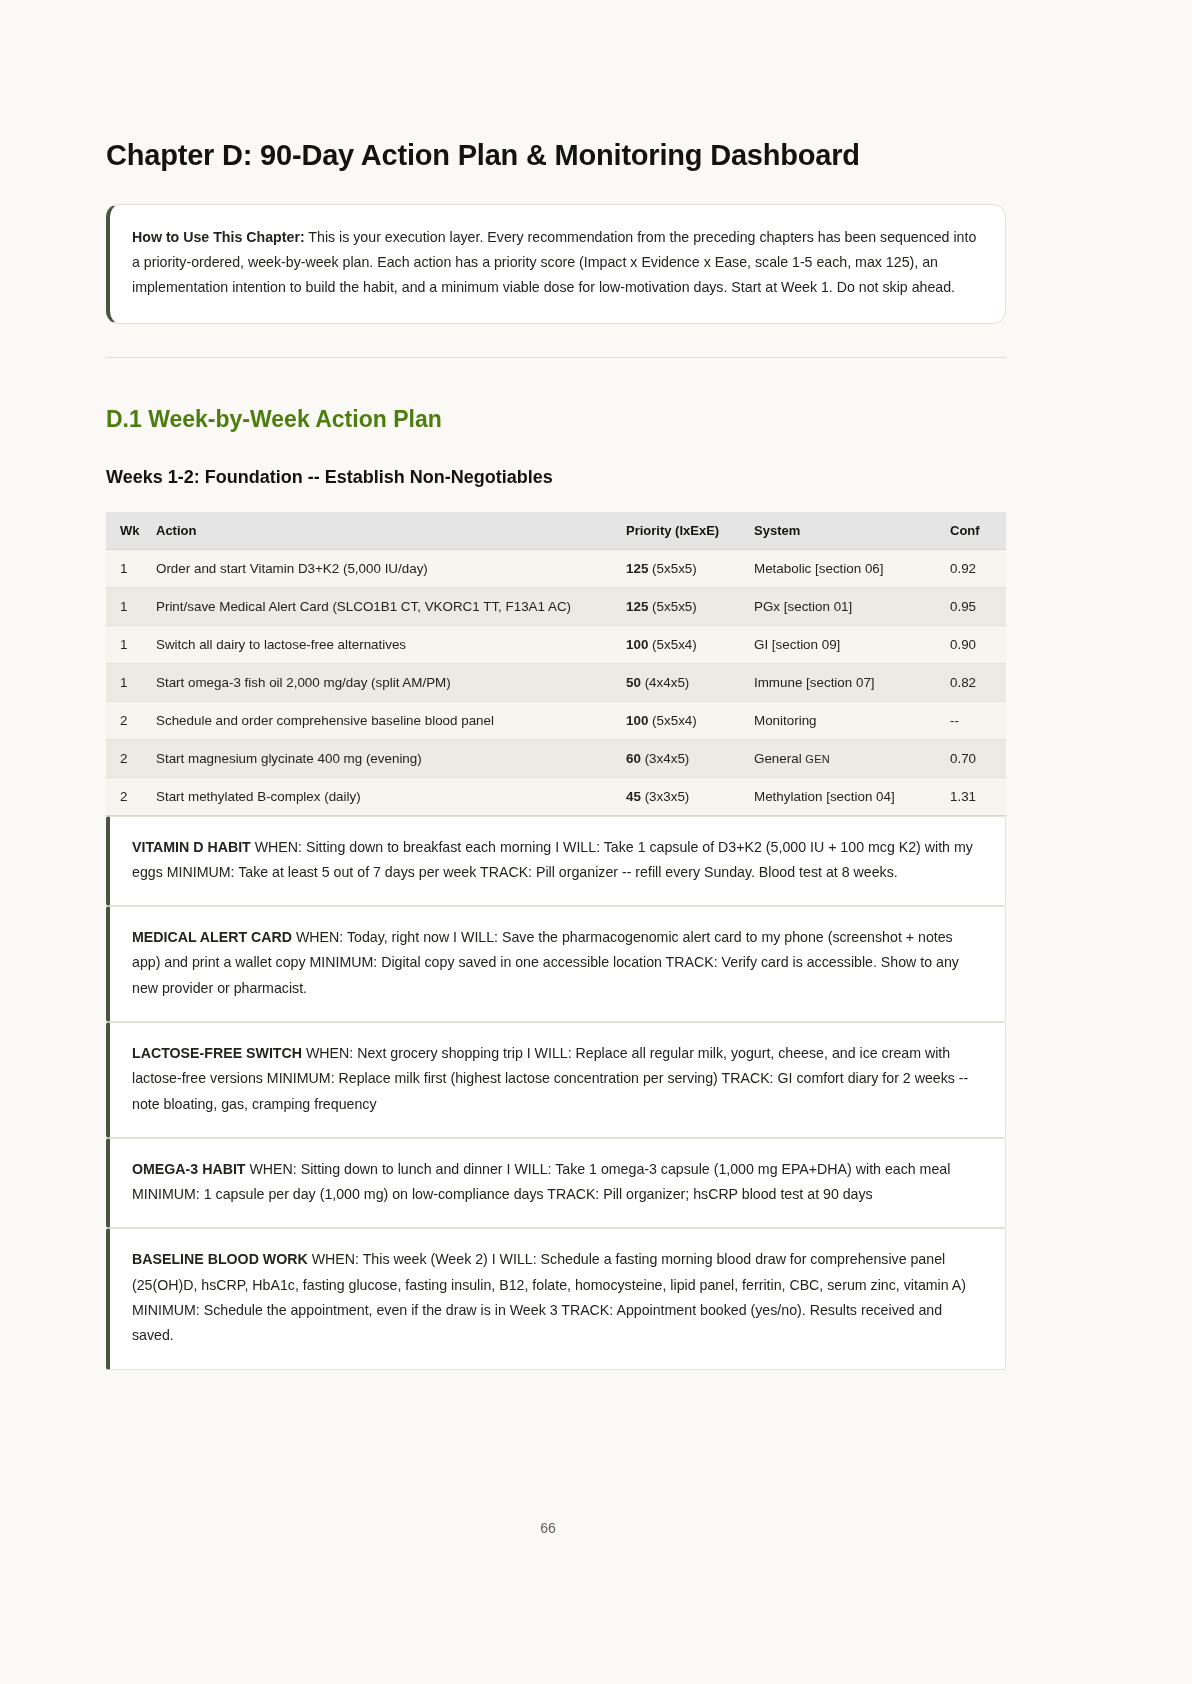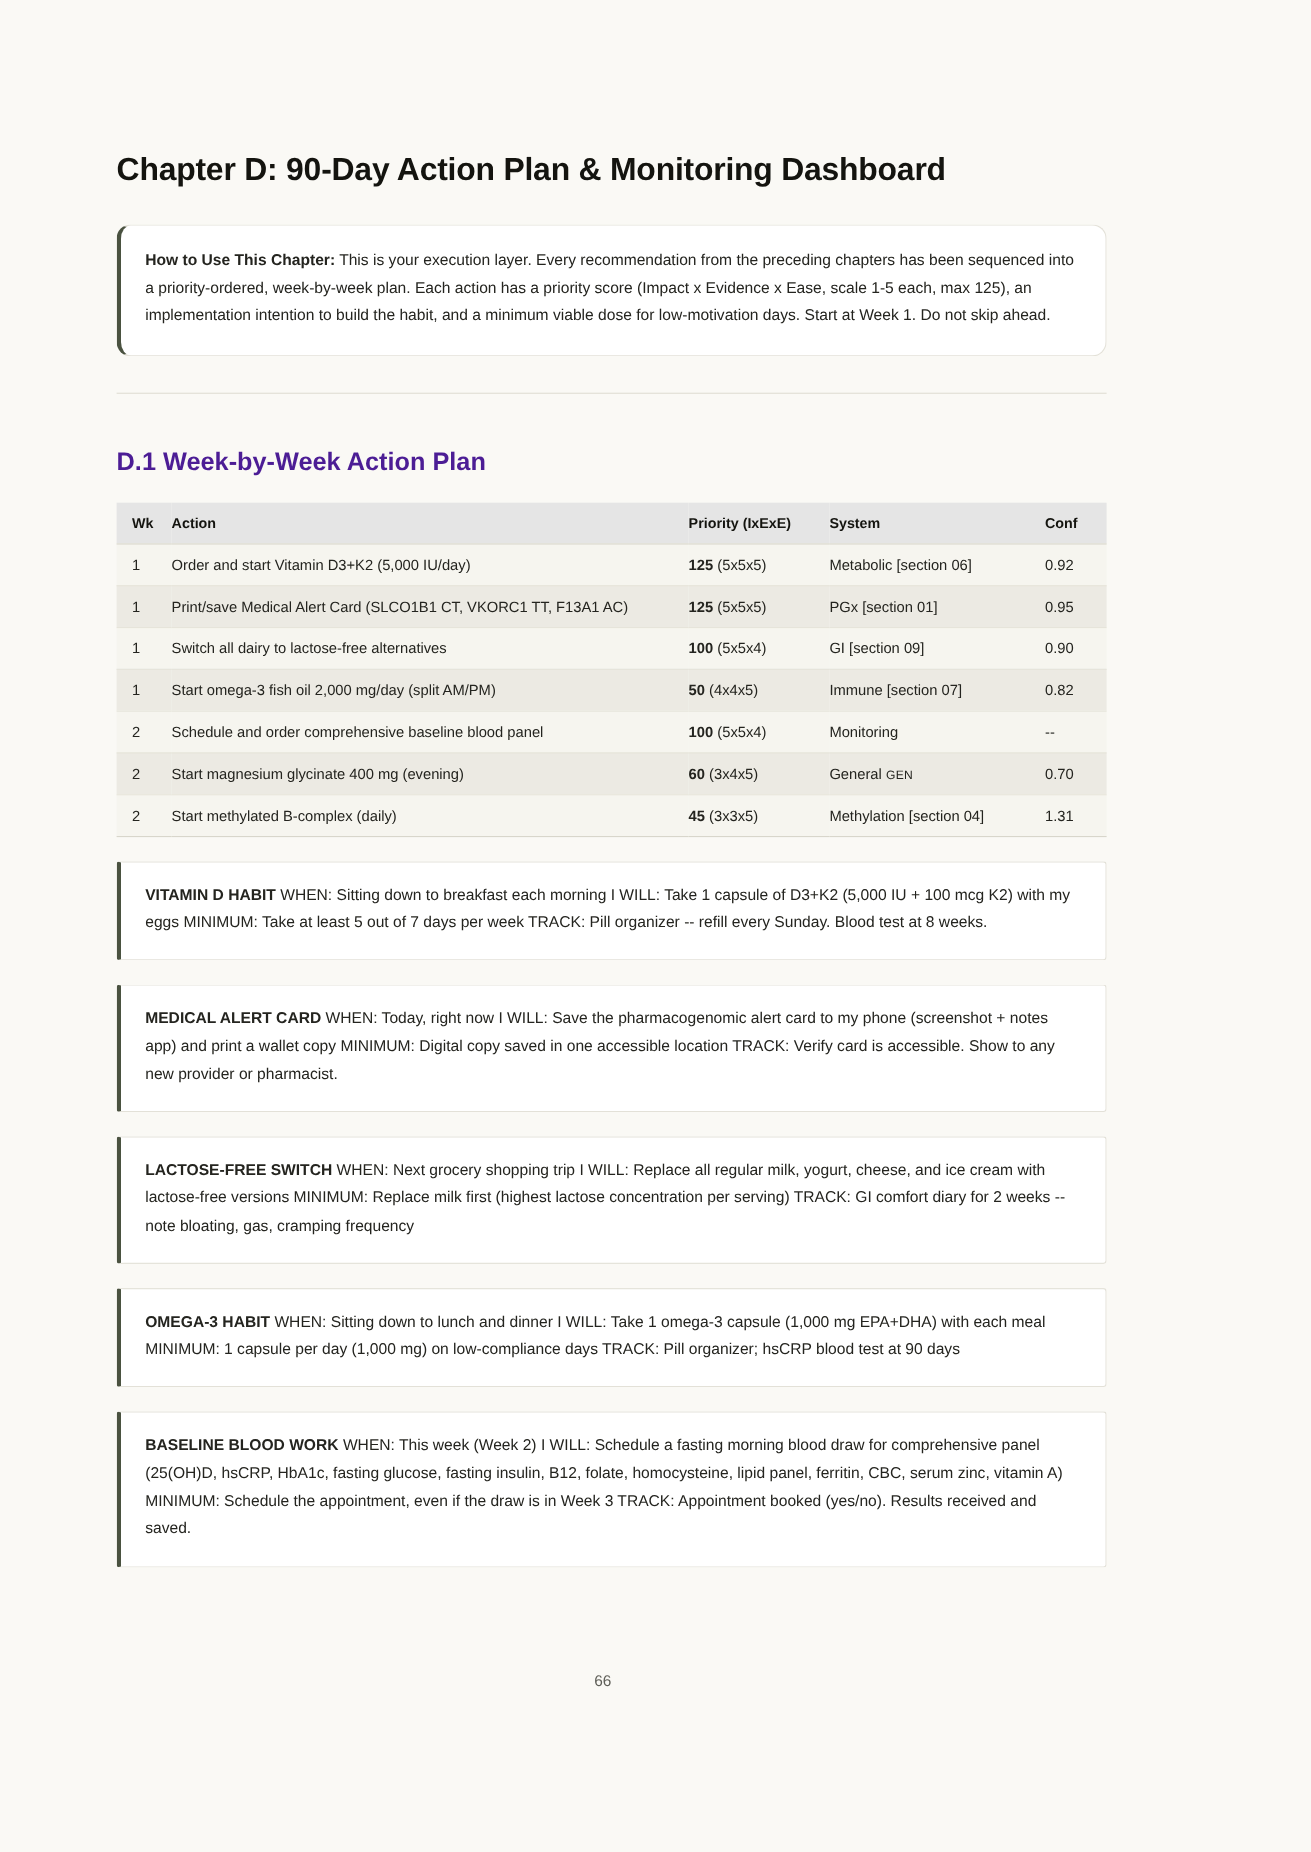--- a/index.html
+++ b/index.html
@@ -59,21 +59,21 @@
     height: 1px;
     background: #e0ded4;
     width: 900px;
   }
 
   h2.part-title {
     font-size: 23px;
     font-weight: bold;
     margin: 0;
     padding-top: 48px;
-    color: #4c1d95;
+    color: #4d7c0f;
   }
 
   h3.weeks-title {
     font-size: 18px;
     font-weight: bold;
     margin: 0;
     padding-top: 34px;
     color: #14140f;
   }
 
@@ -108,21 +108,20 @@
   .col-wk     { width: 50px; }
   .col-action { width: 470px; }
   .col-prio   { width: 128px; }
   .col-system { width: 196px; }
   .col-conf   { width: 56px; }
 
   .prio-num { font-weight: bold; margin-top: 20px; }
   .smallcaps { font-size: 11px; letter-spacing: 0.3px; }
 
   .habit {
-    margin-top: 22px;
     background: #ffffff;
     border: 1px solid #e3e1d8;
     border-left: 4px solid #4a5240;
     border-radius: 3px;
     padding: 18px 24px 20px 22px;
   }
   .habit p {
     margin: 0;
     font-size: 14.2px;
     line-height: 1.78;
@@ -149,20 +148,21 @@
 
 
   <div class="callout">
     <p><span class="lead">How to Use This Chapter:</span><span> This is your execution layer. Every recommendation from the preceding chapters has been sequenced into a priority-ordered, week-by-week plan. Each action has a priority score (Impact x Evidence x Ease, scale 1-5 each, max 125), an implementation intention to build the habit, and a minimum viable dose for low-motivation days. Start at Week 1. Do not skip ahead.</span></p>
   </div>
 
   <div class="rule"></div>
 
   <h2 class="part-title">D.1 Week-by-Week Action Plan</h2>
 
+  <h3 class="weeks-title">Weeks 1-2: Foundation -- Establish Non-Negotiables</h3>
 
   <table class="action-table">
     <colgroup>
       <col class="col-wk">
         <col class="col-action">
         <col class="col-prio">
         <col class="col-system">
         <col class="col-conf">
     </colgroup>
     <thead>

